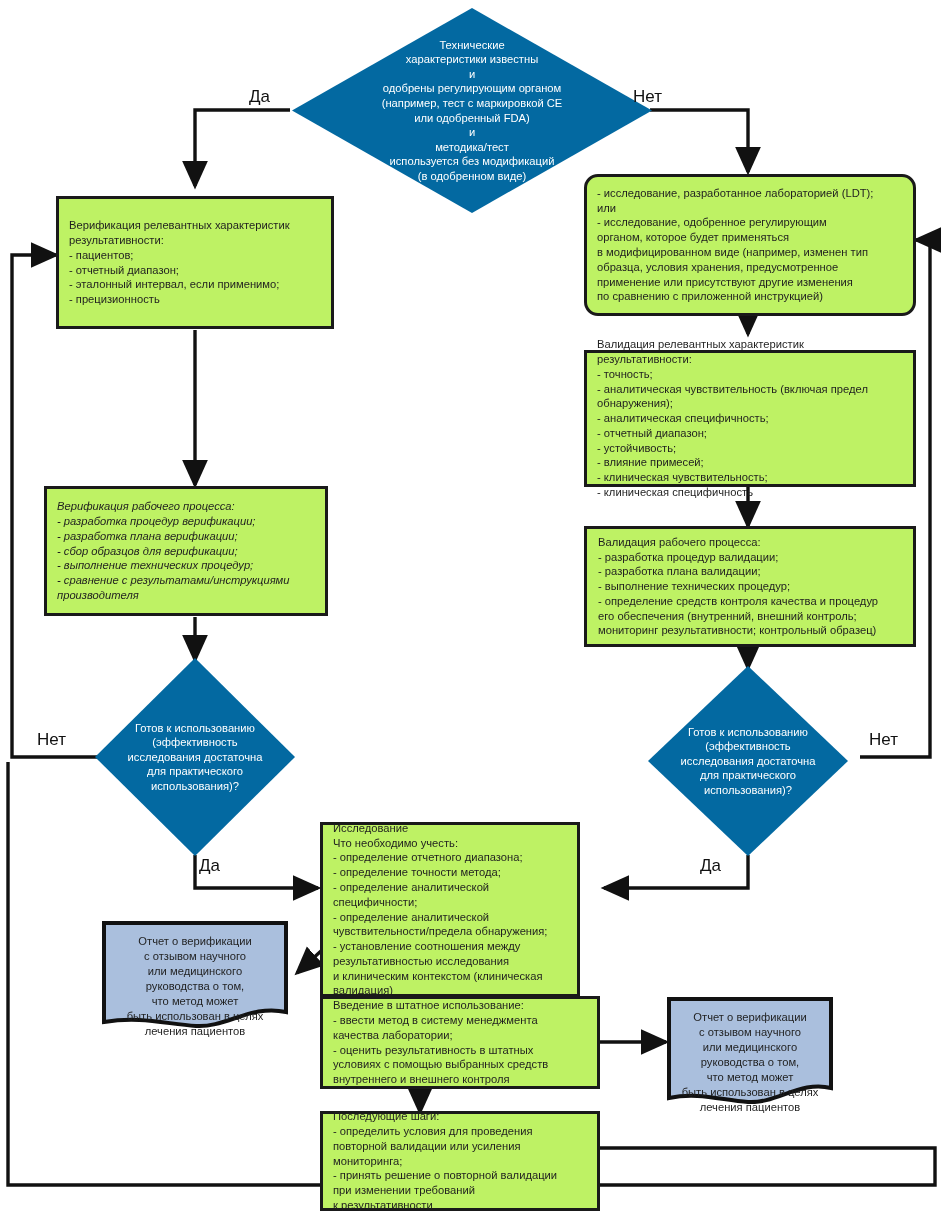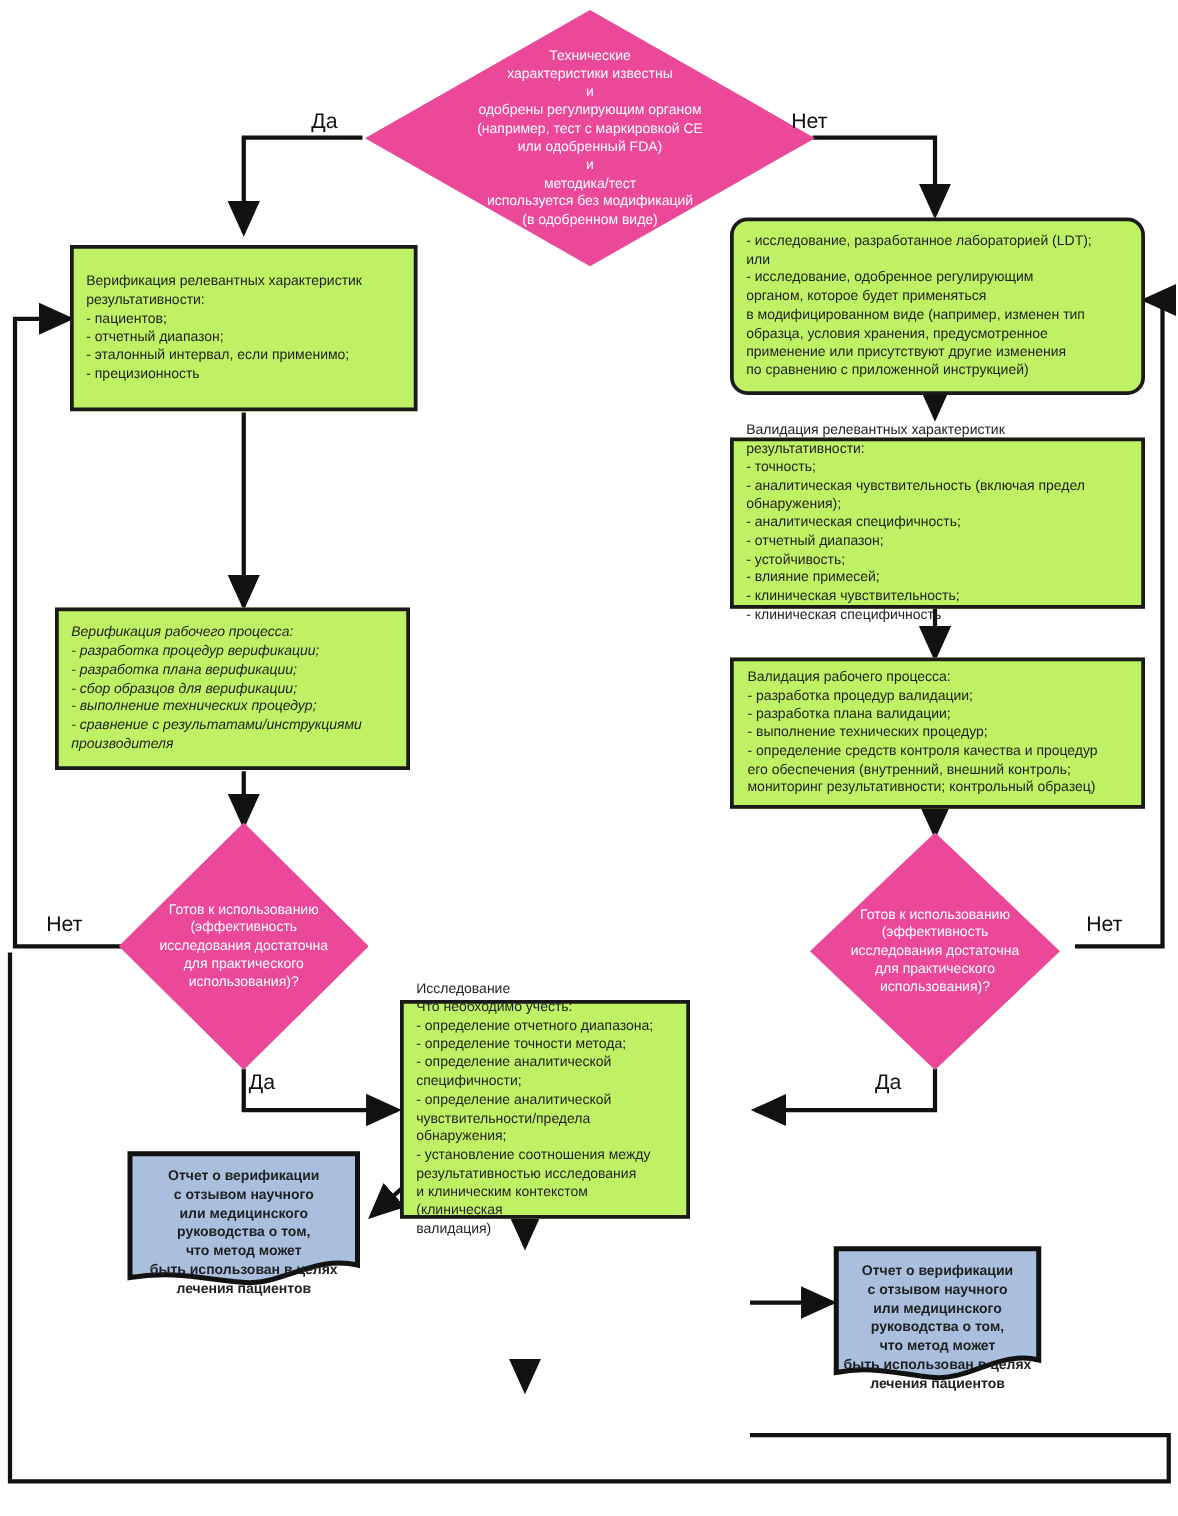--- a/index.html
+++ b/index.html
@@ -20,27 +20,27 @@
     display:flex;
     align-items:center;
     white-space:pre-line;
   }
   .proc.round{border-radius:14px;}
 
   .diamond{
     display:flex;align-items:center;justify-content:center;
     text-align:center;color:#ffffff;font-size:11.2px;line-height:1.3;
     white-space:pre-line;
-    background:#ec4899;
+    background:#0369a1;
     clip-path:polygon(50% 0,100% 50%,50% 100%,0 50%);
   }
   .diamond .dwrap{position:relative;z-index:2;padding:0 8px;}
   .diamond-outline{position:absolute;left:0;top:0;width:100%;height:100%;}
 
-  .doc{position:absolute;font-weight:bold;}
+  .doc{position:absolute;}
   .doc .doctext{
     position:absolute;left:0;top:0;width:100%;
     text-align:center;color:#1f1f1f;font-size:11.2px;line-height:1.34;
     white-space:pre-line;padding-top:14px;box-sizing:border-box;
   }
 
   .edgelabel{
     position:absolute;color:#111111;font-size:17px;line-height:1;
     white-space:nowrap;
   }
@@ -169,21 +169,21 @@
     <svg class="diamond-outline" viewBox="0 0 200 190" preserveAspectRatio="none">
       <polygon points="100,3 197,95 100,187 3,95" fill="none" stroke="#111111" stroke-width="5"></polygon>
     </svg>
     <div class="dwrap">Готов к использованию
 (эффективность
 исследования достаточна
 для практического
 использования)?</div>
   </div>
 
-  <div class="node proc" style="left:320px;top:800px;width:232px;height:175px;">Исследование
+  <div class="node proc" style="left:320px;top:822px;width:260px;height:175px;">Исследование
 Что необходимо учесть:
 - определение отчетного диапазона;
 - определение точности метода;
 - определение аналитической специфичности;
 - определение аналитической
 чувствительности/предела обнаружения;
 - установление соотношения между
   результативностью исследования
   и клиническим контекстом (клиническая
   валидация)</div>
@@ -194,34 +194,47 @@
     </svg>
     <div class="doctext">Отчет о верификации
 с отзывом научного
 или медицинского
 руководства о том,
 что метод может
 быть использован в целях
 лечения пациентов</div>
   </div>
 
+  <div class="node proc" style="left:320px;top:996px;width:280px;height:93px;">Введение в штатное использование:
+- ввести метод в систему менеджмента
+  качества лаборатории;
+- оценить результативность в штатных
+  условиях с помощью выбранных средств
+  внутреннего и внешнего контроля</div>
 
   <div class="doc" style="left:666px;top:996px;width:168px;height:108px;">
     <svg viewBox="0 0 168 108" preserveAspectRatio="none" style="width:168px;height:108px;display:block;">
       <path d="M3,3 L165,3 L165,92 C135,84 110,108 82,106 C55,104 32,96 3,102 Z" fill="#aabfdd" stroke="#111111" stroke-width="4"></path>
     </svg>
     <div class="doctext">Отчет о верификации
 с отзывом научного
 или медицинского
 руководства о том,
 что метод может
 быть использован в целях
 лечения пациентов</div>
   </div>
 
+  <div class="node proc" style="left:320px;top:1111px;width:280px;height:100px;">Последующие шаги:
+- определить условия для проведения
+повторной валидации или усиления
+мониторинга;
+- принять решение о повторной валидации
+  при изменении требований
+  к результативности</div>
 
   <div class="edgelabel" style="left:249px;top:88px;">Да</div>
   <div class="edgelabel" style="left:633px;top:88px;">Нет</div>
   <div class="edgelabel" style="left:37px;top:731px;">Нет</div>
   <div class="edgelabel" style="left:869px;top:731px;">Нет</div>
   <div class="edgelabel" style="left:199px;top:857px;">Да</div>
   <div class="edgelabel" style="left:700px;top:857px;">Да</div>
 
 </div>
 

